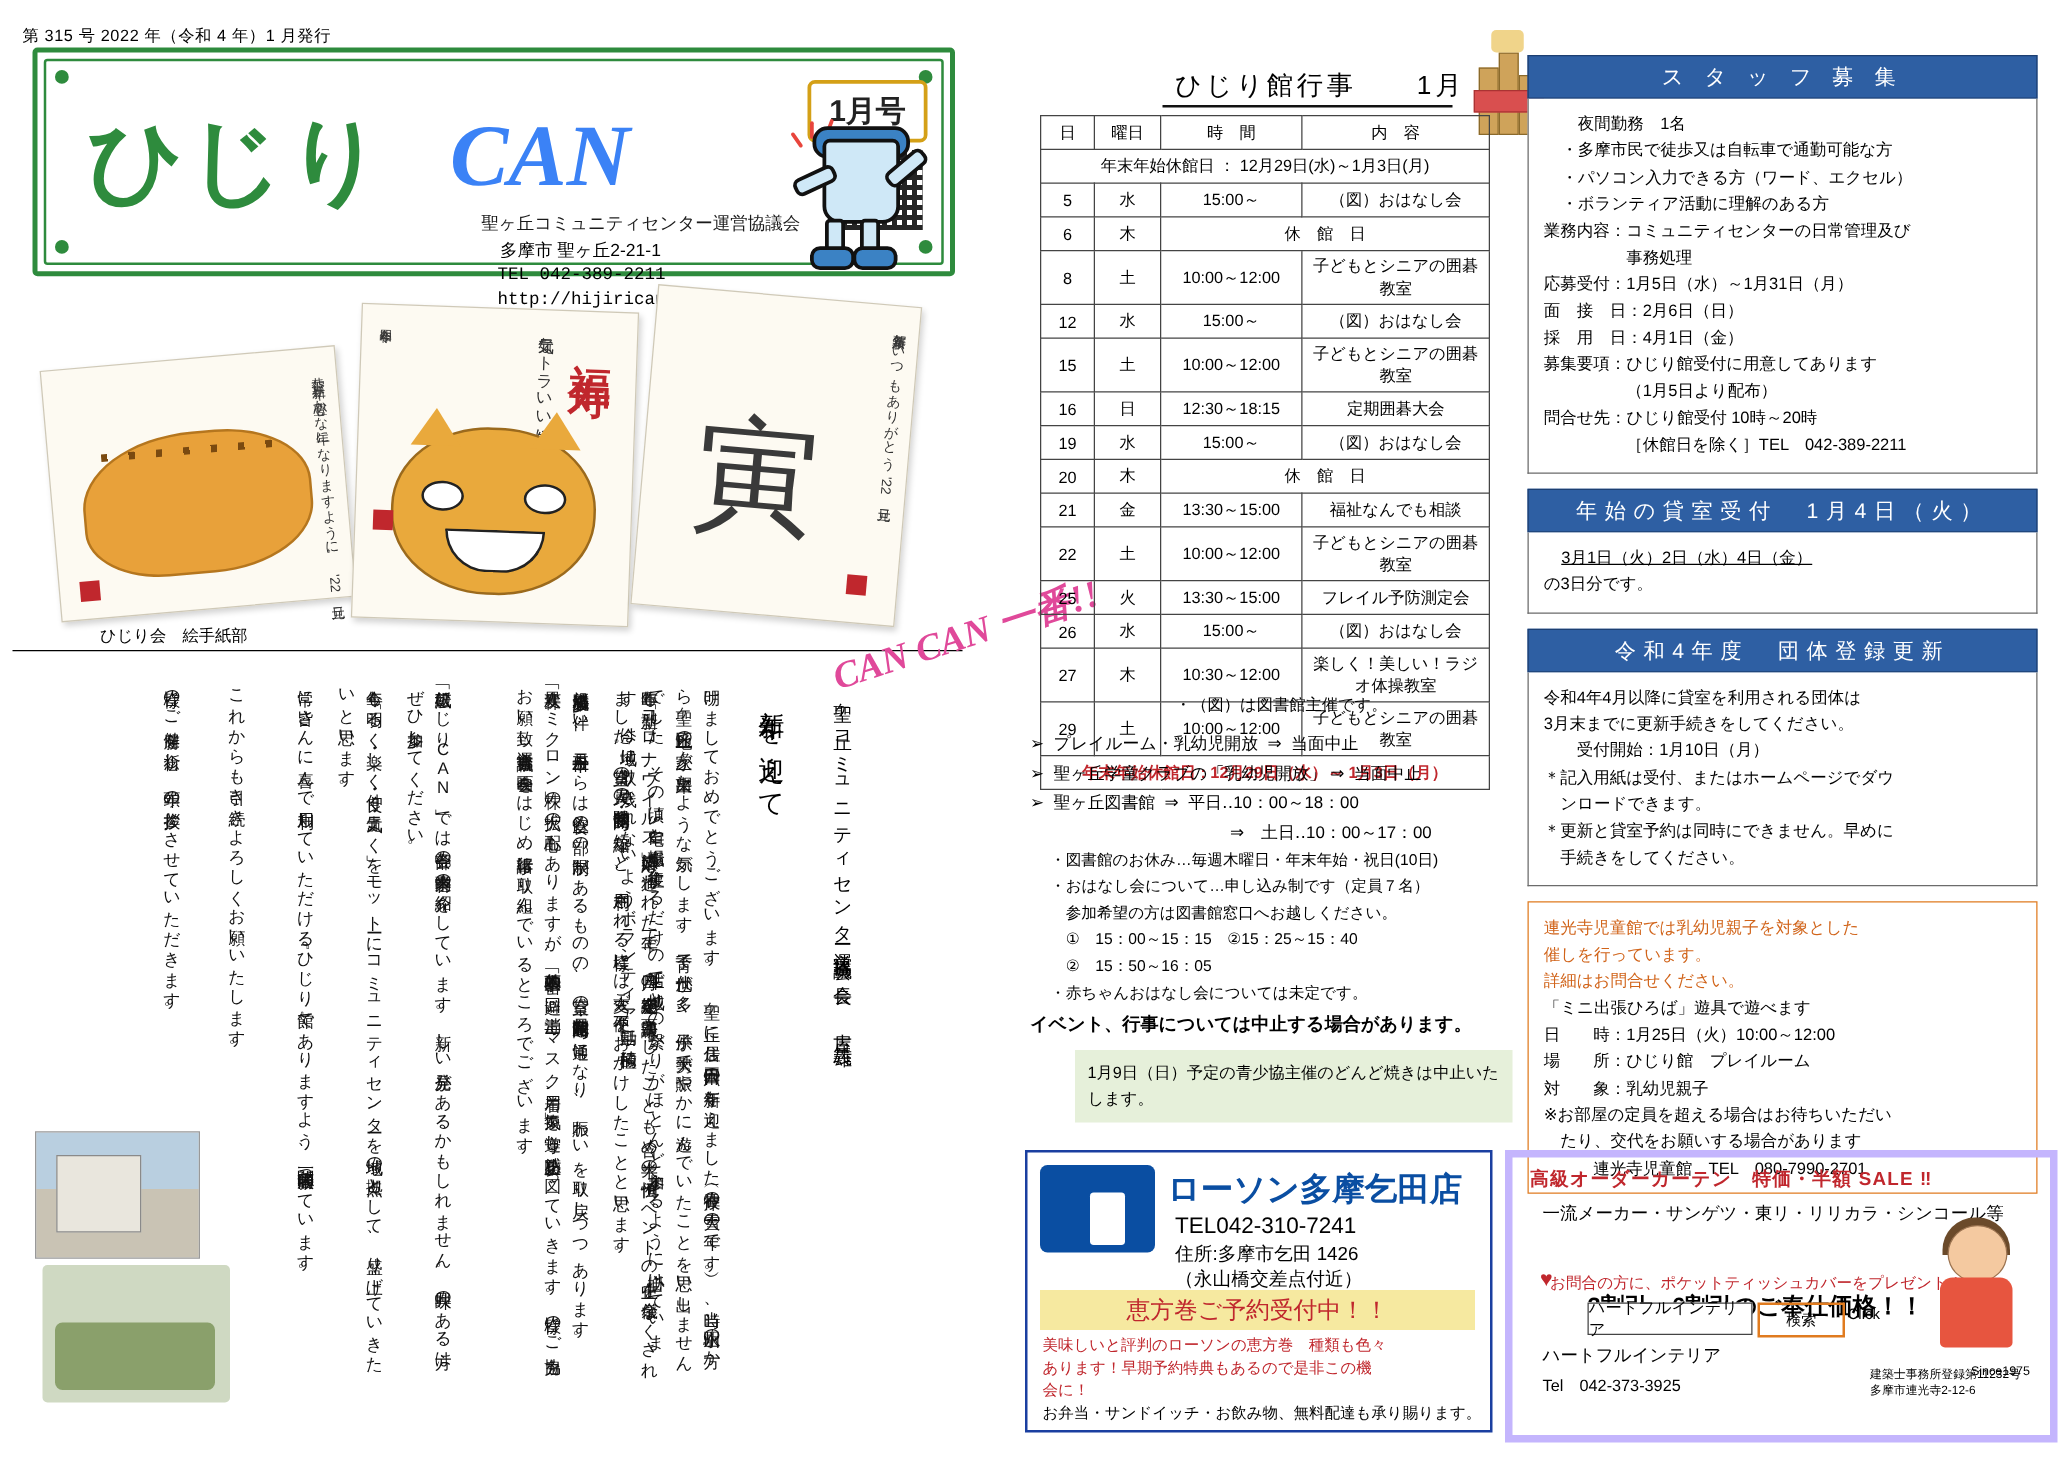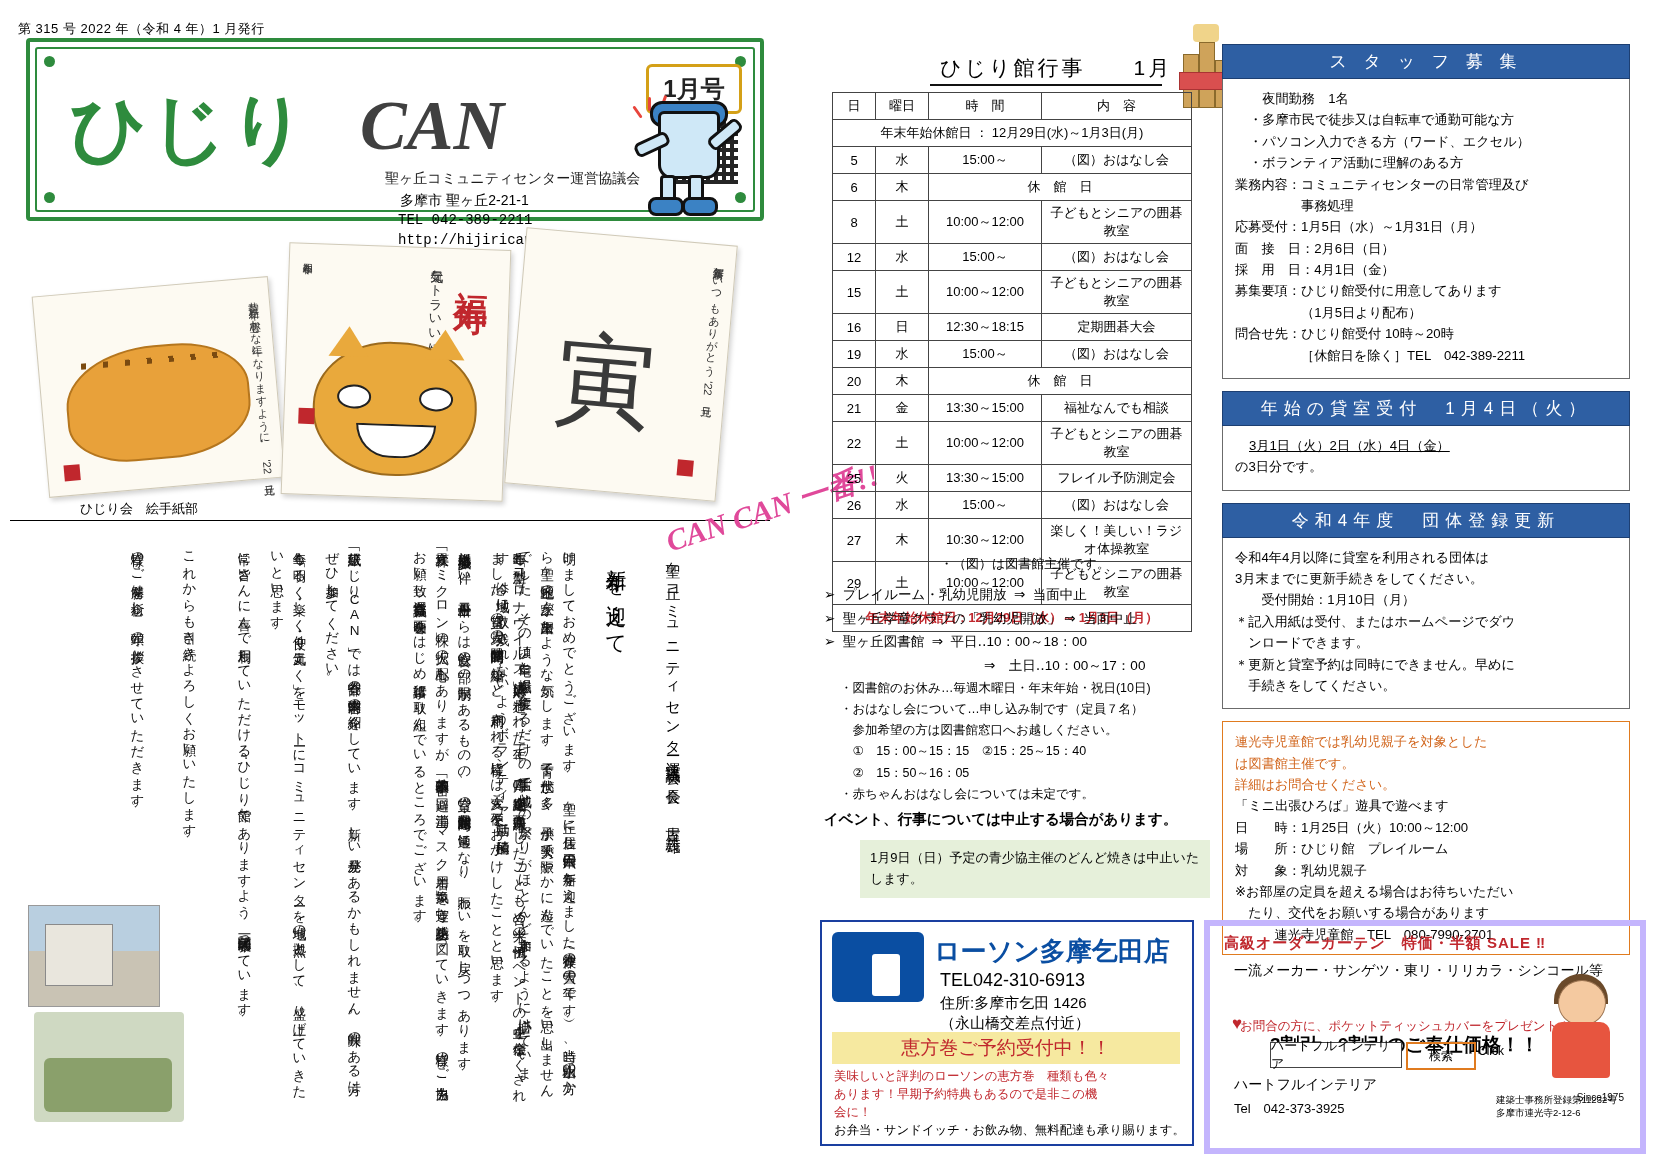--- a/index.html
+++ b/index.html
@@ -5,21 +5,21 @@
   html,body{margin:0;padding:0;background:#fff;}
   body{width:1654px;height:1170px;position:relative;font-family:"Liberation Sans","DejaVu Sans",sans-serif;color:#000;}
   .pg{position:absolute;inset:0;}
   
   .issue{position:absolute;left:18px;top:20px;font-size:13px;letter-spacing:.5px;text-align:center;}
   
   .masthead{position:absolute;left:26px;top:38px;width:730px;height:175px;border:4px solid #2e8b3d;border-radius:4px;background:#fff;}
   .masthead:before{content:"";position:absolute;inset:5px;border:2px solid #2e8b3d;border-radius:3px;}
   .mh-dot{position:absolute;width:11px;height:11px;border-radius:50%;background:#2e8b3d;}
   .logo-main{position:absolute;left:40px;top:36px;font-size:76px;color:#2e8b3d;font-weight:bold;letter-spacing:2px;font-family:"DejaVu Sans",sans-serif;}
-  .logo-can{position:absolute;left:330px;top:44px;font-size:70px;color:#404040;font-style:italic;font-weight:bold;font-family:"Liberation Serif",serif;}
+  .logo-can{position:absolute;left:330px;top:44px;font-size:70px;color:#3b82f6;font-style:italic;font-weight:bold;font-family:"Liberation Serif",serif;}
   .mh-org{position:absolute;left:355px;top:128px;font-size:14px;color:#1b1b1b;}
   .mh-addr{position:absolute;left:370px;top:150px;font-size:14px;}
   .mh-tel{position:absolute;left:368px;top:170px;font-size:14px;font-family:"Liberation Mono",monospace;}
   .mh-url{position:absolute;left:368px;top:190px;font-size:14px;font-family:"Liberation Mono",monospace;}
   .badge-month{position:absolute;right:18px;top:22px;width:90px;height:44px;border:3px solid #d4a017;border-radius:6px;display:flex;align-items:center;justify-content:center;font-size:24px;font-weight:bold;color:#222;background:#fff;}
   .qr{position:absolute;right:22px;top:78px;width:64px;height:64px;background:
      repeating-linear-gradient(90deg,#000 0 4px,#fff 4px 8px),
      repeating-linear-gradient(0deg,#000 0 4px,transparent 4px 8px);
      background-blend-mode:multiply;opacity:.85;}
   .mascot{position:absolute;left:600px;top:55px;width:120px;height:130px;}
@@ -367,38 +367,38 @@
       <span style="display:block">3月末までに更新手続きをしてください。</span>
       <span style="display:block">　　受付開始：1月10日（月）</span>
       <span style="display:block">＊記入用紙は受付、またはホームページでダウ</span>
       <span style="display:block">　ンロードできます。</span>
       <span style="display:block">＊更新と貸室予約は同時にできません。早めに</span>
       <span style="display:block">　手続きをしてください。</span>
     </div>
 
     <div class="box-orange mt">
       <span class="ttl" style="display:block">連光寺児童館では乳幼児親子を対象とした</span>
-      <span class="ttl" style="display:block">は図書館主催です。</span>
+      <span class="ttl" style="display:block">催しを行っています。</span>
       <span class="ttl" style="display:block">詳細はお問合せください。</span>
       <span style="display:block">「ミニ出張ひろば」遊具で遊べます</span>
       <span style="display:block">日　　時：1月25日（火）10:00～12:00</span>
       <span style="display:block">場　　所：ひじり館　プレイルーム</span>
       <span style="display:block">対　　象：乳幼児親子</span>
       <span style="display:block">※お部屋の定員を超える場合はお待ちいただい</span>
       <span style="display:block">　たり、交代をお願いする場合があります</span>
       <span style="display:block">　　　連光寺児童館　TEL　080-7990-2701</span>
     </div>
   </div>
 
   <div class="ad-l">
     <div class="lawson-logo">
       <div class="lawson-milk"></div>
     </div>
     <div class="ad-title">ローソン多摩乞田店</div>
-    <div class="ad-line" style="top:48px;font-size:18px;">TEL042-310-6913</div>
+    <div class="ad-line" style="top:48px;font-size:18px;">TEL042-310-7241</div>
     <div class="ad-line" style="top:72px;">住所:多摩市乞田 1426</div>
     <div class="ad-line" style="top:92px;">（永山橋交差点付近）</div>
     <div class="ehou">恵方巻ご予約受付中！！</div>
     <div class="ad-sm red" style="top:146px;">美味しいと評判のローソンの恵方巻　種類も色々</div>
     <div class="ad-sm red" style="top:164px;">あります！早期予約特典もあるので是非この機</div>
     <div class="ad-sm red" style="top:182px;">会に！</div>
     <div class="ad-sm" style="top:200px;">お弁当・サンドイッチ・お飲み物、無料配達も承り賜ります。</div>
   </div>
 
   <div class="ad-r">

